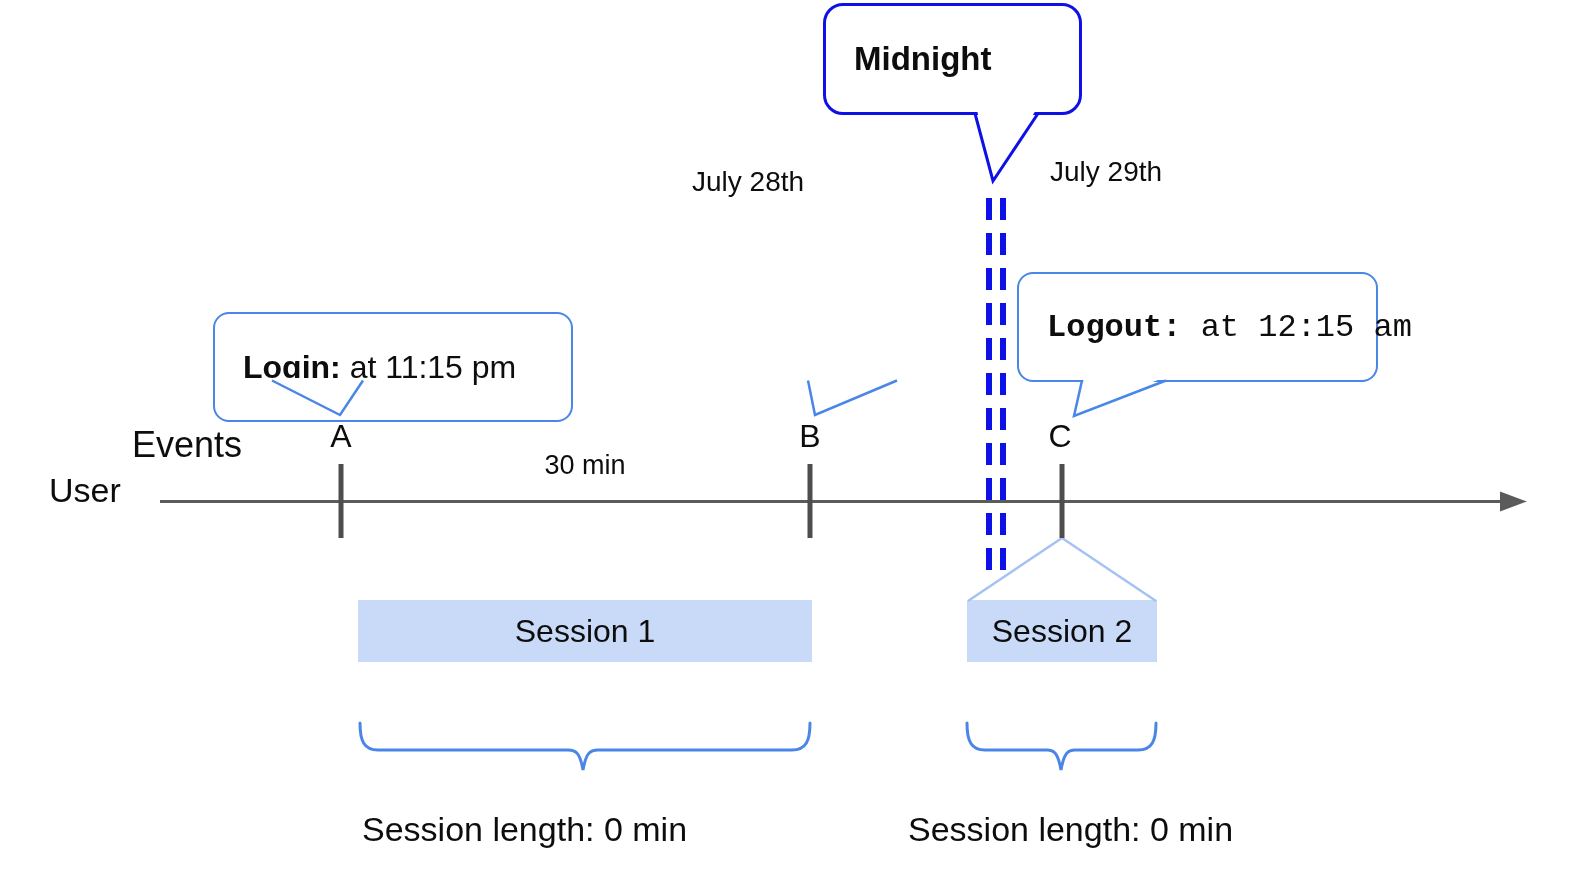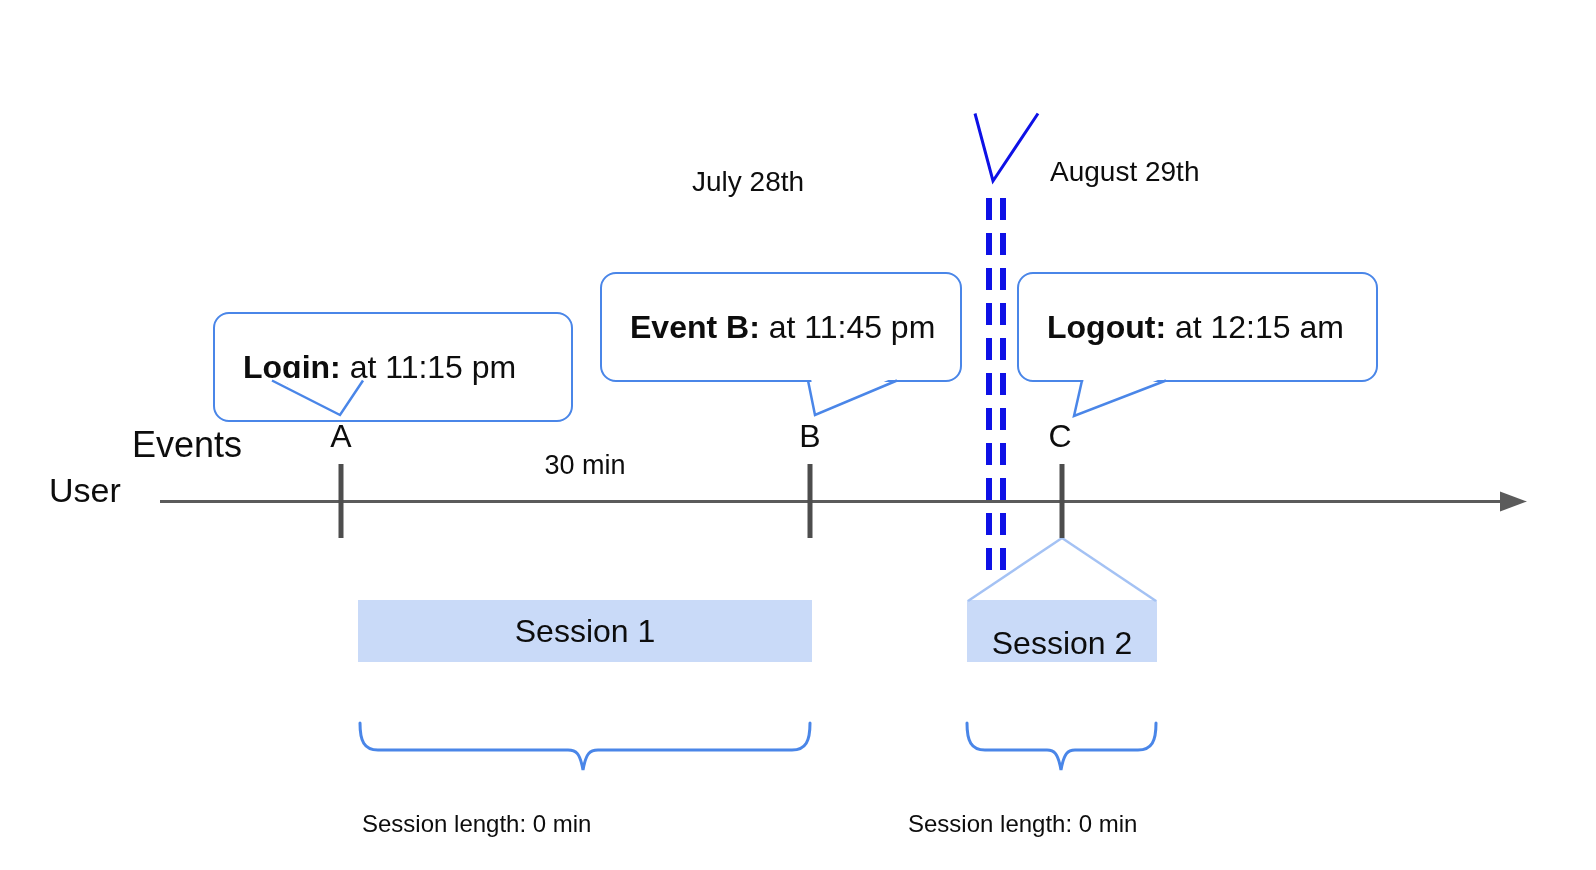--- a/index.html
+++ b/index.html
@@ -18,21 +18,21 @@
     font-size:32px; white-space:nowrap;
   }
   .bubble .lead { font-weight:bold; }
   .bubble-midnight {
     left:823px; top:3px; width:259px; height:112px;
     border:3px solid #0e11e6; border-radius:20px;
     font-weight:bold; font-size:33px;
   }
   .bubble-login  { left:213px;  top:272px; width:360px; height:110px;margin-top:40px; }
   .bubble-eventb { left:600px;  top:272px; width:362px; height:110px; }
-  .bubble-logout { left:1017px; top:272px; width:361px; height:110px; }
+  .bubble-logout { left:1017px; top:272px; width:361px; height:110px;font-family:Liberation Mono, monospace; }
 
   
   .date-label { position:absolute; font-size:28px; white-space:nowrap; }
   .date-left  { left:692px;  top:166px; }
   .date-right { left:1050px; top:156px; }
 
   
   .events-label { left:132px; top:424px; font-size:36px; }
   .user-label   { left:49px;  top:471px; font-size:34px; }
   .interval-label { left:520px; top:450px; width:130px; text-align:center; font-size:27px; }
@@ -40,47 +40,47 @@
   .marker-a { left:321px; }
   .marker-b { left:790px; }
   .marker-c { left:1040px; }
 
   
   .session-box {
     position:absolute; top:600px; height:62px; background:#c9daf8;
     display:flex; align-items:center; justify-content:center; font-size:32px;
   }
   .session-1 { left:358px; width:454px; }
-  .session-2 { left:967px; width:190px;align-items:flex-end; }
+  .session-2 { left:967px; width:190px; }
 
   
-  .length-label { position:absolute; top:810px; font-size:24px; white-space:nowrap; }
+  .length-label { position:absolute; top:810px; font-size:34px; white-space:nowrap; }
   .length-1 { left:362px; }
   .length-2 { left:908px; }
 </style>
 </head>
 <body>
 
 <div class="canvas">
 
+  <div class="bubble bubble-midnight">
+    <span>Midnight</span>
+  </div>
 
   <div class="bubble bubble-login">
     <span><span class="lead">Login:</span><span> at 11:15 pm</span></span>
   </div>
 
-  <div class="bubble bubble-eventb">
-    <span><span class="lead">Event B:</span><span> at 11:45 pm</span></span>
-  </div>
 
   <div class="bubble bubble-logout">
     <span><span class="lead">Logout:</span><span> at 12:15 am</span></span>
   </div>
 
   <div class="abs date-label date-left">July 28th</div>
-  <div class="abs date-label date-right">August 29th</div>
+  <div class="abs date-label date-right">July 29th</div>
 
   <div class="abs events-label">Events</div>
   <div class="abs user-label">User</div>
   <div class="abs interval-label">30 min</div>
   <div class="marker marker-a">A</div>
   <div class="marker marker-b">B</div>
   <div class="marker marker-c">C</div>
 
   <div class="session-box session-1">
     <span>Session 1</span>

